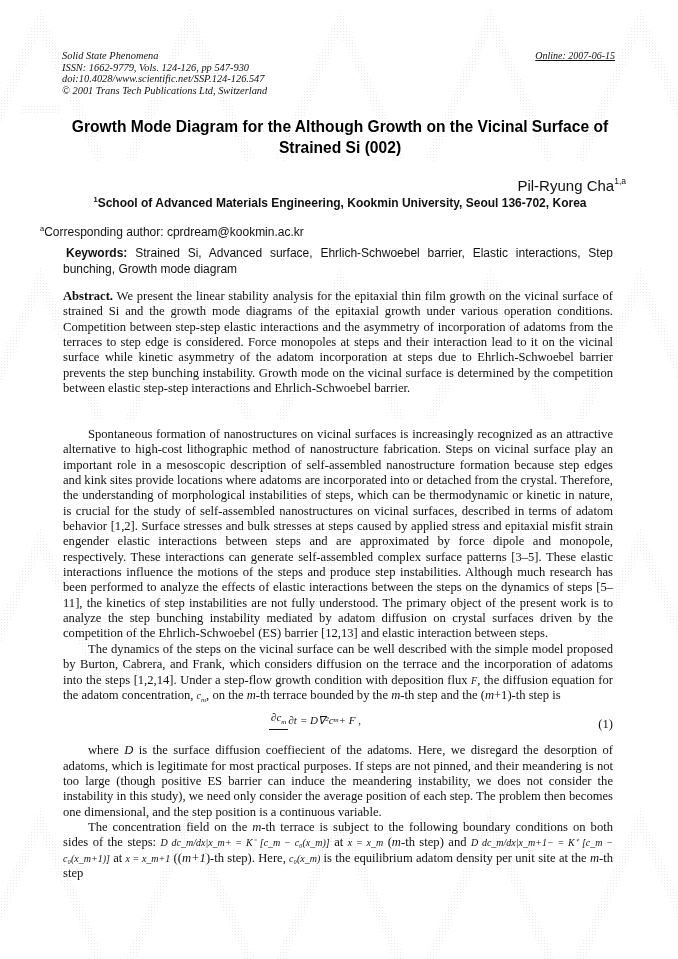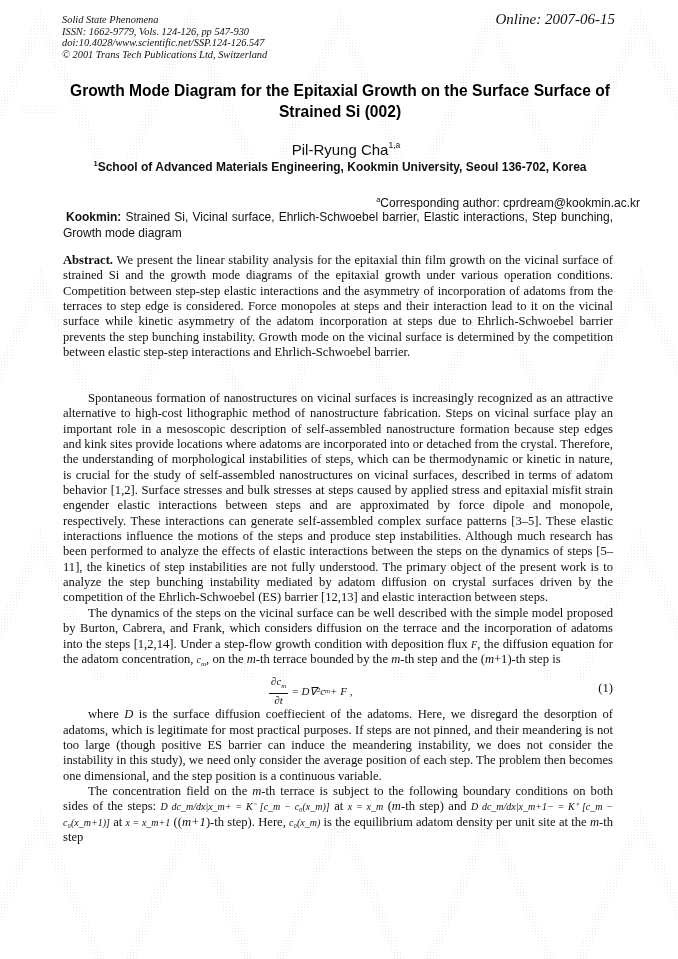--- a/index.html
+++ b/index.html
@@ -2,50 +2,50 @@
 <html><head>
 <meta charset="utf-8">
 <style>
   html, body { margin: 0; padding: 0; }
   body {
     width: 678px; height: 959px; overflow: hidden; position: relative;
     background: #ffffff; color: #111111;
     font-family: "Liberation Serif", serif;
   }
   .watermark { position: absolute; inset: 0; pointer-events: none; z-index: 0; }
-  .page { position: absolute; inset: 0; z-index: 1; }
+  .page { position: absolute; inset: 0; z-index: 1; margin-top: 36px; }
 
   .header-left {
     position: absolute; left: 62px; top: 14px;
     font-style: italic; font-size: 10.4px; line-height: 11.6px; color: #111;
   }
   .header-right {
     position: absolute; right: 63px; top: 14px;
-    font-style: italic; font-size: 15px; line-height: 11.6px; color: #111;
+    font-style: italic; font-size: 10px; line-height: 11.6px; color: #111; text-decoration: underline;
   }
 
   .title {
     position: absolute; left: 40px; width: 600px; top: 80px;
     text-align: center; font-family: "Liberation Sans", sans-serif;
     font-weight: bold; font-size: 15.6px; line-height: 21px; color: #000;
   }
   .author {
-    position: absolute; left: 46px; width: 600px; top: 136px;
-    text-align: center; font-family: "Liberation Sans", sans-serif;
+    position: absolute; left: 26px; width: 600px; top: 136px;
+    text-align: right; font-family: "Liberation Sans", sans-serif;
     font-size: 15px; line-height: 18px;
   }
   .author sup { font-size: 8.5px; vertical-align: 7px; }
   .affil {
     position: absolute; left: 40px; width: 600px; top: 156px;
     text-align: center; font-family: "Liberation Sans", sans-serif;
     font-size: 12px; line-height: 16px; font-weight: bold;
   }
   .corr {
-    position: absolute; left: 40px; width: 600px; top: 192px;
-    text-align: right; font-family: "Liberation Sans", sans-serif;
+    position: absolute; left: 40px; width: 600px; top: 185px;
+    text-align: left; font-family: "Liberation Sans", sans-serif;
     font-size: 12px; line-height: 16px;
   }
   .affil sup, .corr sup { font-size: 7.5px; vertical-align: 5px; }
 
   .keywords {
     position: absolute; left: 63px; width: 550px; top: 209px;
     font-family: "Liberation Sans", sans-serif; font-size: 12px; line-height: 16px;
     text-align: justify; text-indent: 3px;
   }
   .keywords b { font-weight: bold; }
@@ -57,21 +57,21 @@
   .body-text p { margin: 0; }
   .indent { text-indent: 25px; }
   .abstract { top: 253px; }
   .main { top: 391px; }
   .main p + p { margin-top: 0; }
 
   .equation {
     position: relative; height: 32px; margin: 1px 0 2px 0;
   }
   .eq-body { position: absolute; left: 206px; top: 2px; font-style: italic; font-size: 11px; display: flex; align-items: center; }
-  .frac { display: inline-flex; flex-direction: column; align-items: center; margin-right: 3px; }
+  .frac { display: inline-flex; flex-direction: row; align-items: center; margin-right: 3px; }
   .frac .num { border-bottom: 1px solid #111; padding: 0 2px; line-height: 13px; }
   .frac .den { line-height: 13px; }
   .eq-num { position: absolute; right: 0; top: 8px; font-size: 12.6px; }
   .math { font-style: italic; font-size: 10px; }
   .math sub { font-size: 7px; }
   i { font-style: italic; }
 </style>
 </head>
 <body>
 
@@ -109,38 +109,38 @@
 
   <div class="header-left">
     <div>Solid State Phenomena</div>
     <div>ISSN: 1662-9779, Vols. 124-126, pp 547-930</div>
     <div>doi:10.4028/www.scientific.net/SSP.124-126.547</div>
     <div>© 2001 Trans Tech Publications Ltd, Switzerland</div>
   </div>
   <div class="header-right">Online: 2007-06-15</div>
 
   <div class="title">
-    <div>Growth Mode Diagram for the Epitaxial Growth on the Surface Surface of</div>
+    <div>Growth Mode Diagram for the Although Growth on the Vicinal Surface of</div>
     <div>Strained Si (002)</div>
   </div>
 
   <div class="author">
     <span>Pil-Ryung Cha</span><sup>1,a</sup>
   </div>
 
   <div class="affil">
     <sup>1</sup><span>School of Advanced Materials Engineering, Kookmin University, Seoul 136-702, Korea</span>
   </div>
 
   <div class="corr">
     <sup>a</sup><span>Corresponding author: cprdream@kookmin.ac.kr</span>
   </div>
 
   <div class="keywords">
-    <b>Kookmin:</b><span> Strained Si, Vicinal surface, Ehrlich-Schwoebel barrier, Elastic interactions, Step bunching, Growth mode diagram</span>
+    <b>Keywords:</b><span> Strained Si, Advanced surface, Ehrlich-Schwoebel barrier, Elastic interactions, Step bunching, Growth mode diagram</span>
   </div>
 
   <div class="body-text abstract">
     <p><b>Abstract.</b><span> We present the linear stability analysis for the epitaxial thin film growth on the vicinal surface of strained Si and the growth mode diagrams of the epitaxial growth under various operation conditions. Competition between step-step elastic interactions and the asymmetry of incorporation of adatoms from the terraces to step edge is considered. Force monopoles at steps and their interaction lead to it on the vicinal surface while kinetic asymmetry of the adatom incorporation at steps due to Ehrlich-Schwoebel barrier prevents the step bunching instability. Growth mode on the vicinal surface is determined by the competition between elastic step-step interactions and Ehrlich-Schwoebel barrier.</span></p>
   </div>
 
   <div class="body-text main">
     <p class="indent">Spontaneous formation of nanostructures on vicinal surfaces is increasingly recognized as an attractive alternative to high-cost lithographic method of nanostructure fabrication. Steps on vicinal surface play an important role in a mesoscopic description of self-assembled nanostructure formation because step edges and kink sites provide locations where adatoms are incorporated into or detached from the crystal. Therefore, the understanding of morphological instabilities of steps, which can be thermodynamic or kinetic in nature, is crucial for the study of self-assembled nanostructures on vicinal surfaces, described in terms of adatom behavior [1,2]. Surface stresses and bulk stresses at steps caused by applied stress and epitaxial misfit strain engender elastic interactions between steps and are approximated by force dipole and monopole, respectively. These interactions can generate self-assembled complex surface patterns [3–5]. These elastic interactions influence the motions of the steps and produce step instabilities. Although much research has been performed to analyze the effects of elastic interactions between the steps on the dynamics of steps [5–11], the kinetics of step instabilities are not fully understood. The primary object of the present work is to analyze the step bunching instability mediated by adatom diffusion on crystal surfaces driven by the competition of the Ehrlich-Schwoebel (ES) barrier [12,13] and elastic interaction between steps.</p>
 
     <p class="indent"><span>The dynamics of the steps on the vicinal surface can be well described with the simple model proposed by Burton, Cabrera, and Frank, which considers diffusion on the terrace and the incorporation of adatoms into the steps [1,2,14]. Under a step-flow growth condition with deposition flux </span><span class="math">F</span><span>, the diffusion equation for the adatom concentration, </span><span class="math"><span>c</span><sub>m</sub></span><span>, on the </span><i>m</i><span>-th terrace bounded by the </span><i>m</i><span>-th step and the (</span><i>m</i><span>+1)-th step is</span></p>

